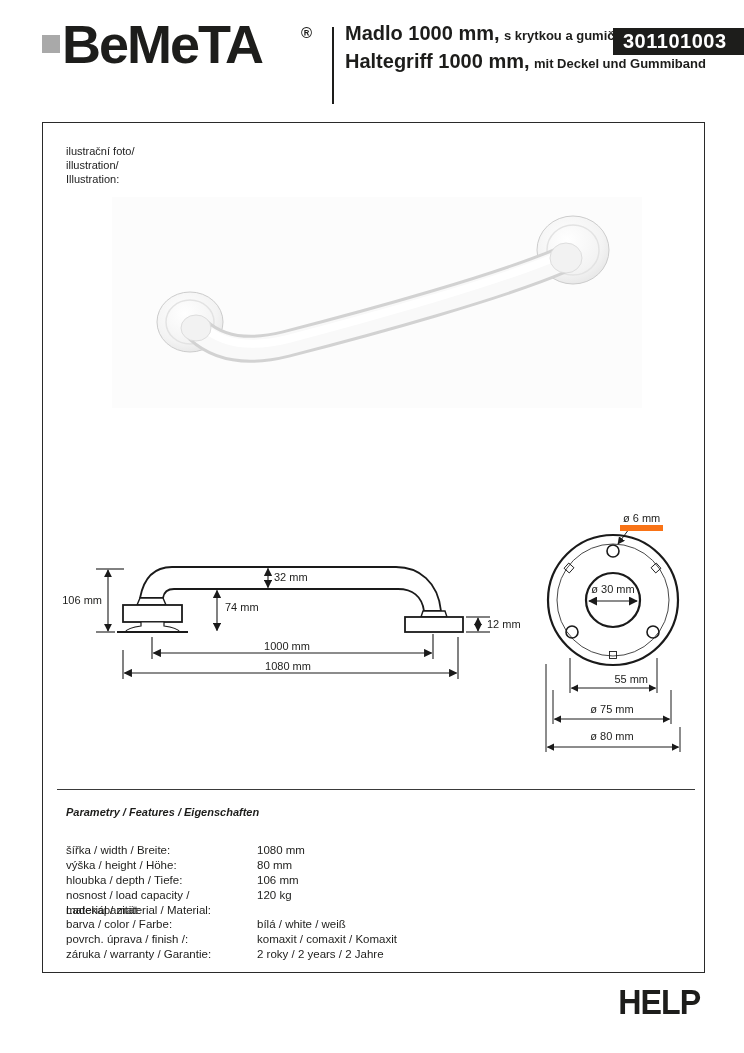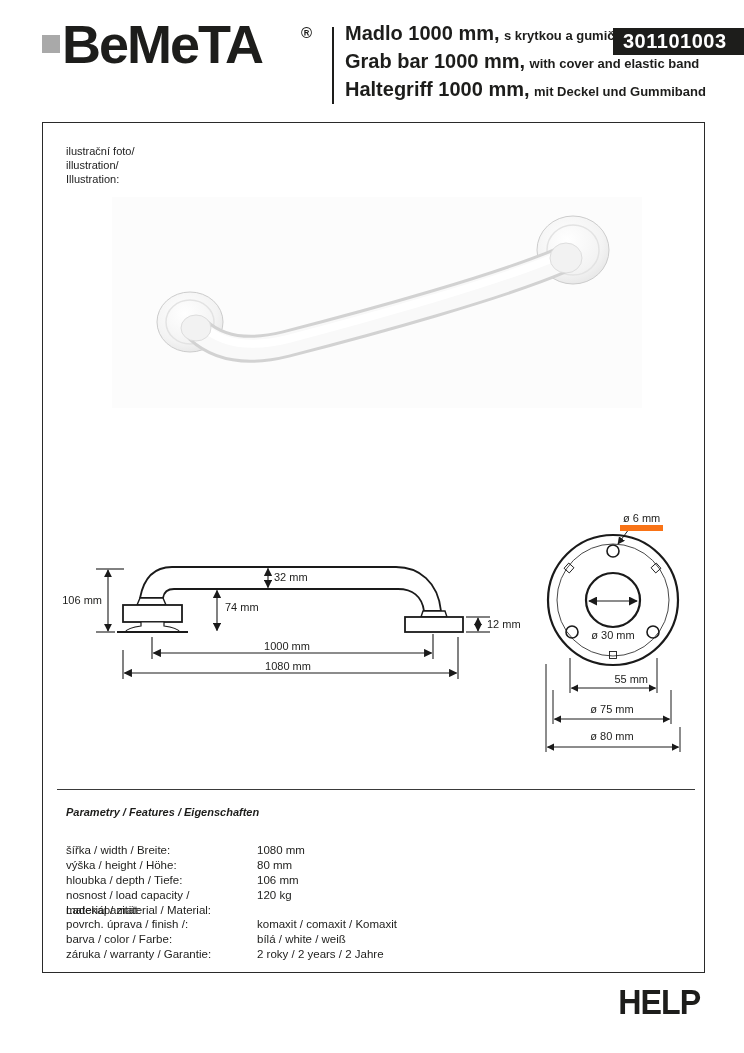--- a/index.html
+++ b/index.html
@@ -53,24 +53,20 @@
   <div class="logo-text">BeMeTA</div>
   <div class="logo-reg">®</div>
   <div class="header-divider"></div>
 
   <div class="titles">
     <div class="title-line">
       <span class="t-main">Madlo 1000 mm,</span>
       <span class="t-sub">s krytkou a gumičkou</span>
     </div>
     <div class="title-line">
-      <span class="t-main">Grab bar 1000 mm,</span>
-      <span class="t-sub">with cover and elastic band</span>
-    </div>
-    <div class="title-line">
       <span class="t-main">Haltegriff 1000 mm,</span>
       <span class="t-sub">mit Deckel und Gummiband</span>
     </div>
   </div>
 
   <div class="code-box">301101003</div>
 
   <div class="main-box"></div>
 
   <div class="illu-label">
@@ -192,21 +188,21 @@
     </g>
   </svg>
 
   <div class="dim dim-r" style="left:38px;top:594px;width:64px;">106 mm</div>
   <div class="dim" style="left:274px;top:571px;">32 mm</div>
   <div class="dim" style="left:225px;top:601px;">74 mm</div>
   <div class="dim" style="left:487px;top:618px;">12 mm</div>
   <div class="dim dim-c" style="left:232px;top:640px;width:110px;">1000 mm</div>
   <div class="dim dim-c" style="left:233px;top:660px;width:110px;">1080 mm</div>
   <div class="dim" style="left:620px;top:512px;"><span class="underlined">ø 6 mm</span></div>
-  <div class="dim dim-c" style="left:578px;top:583px;width:70px;margin-top:46px;">ø 30 mm</div>
+  <div class="dim dim-c" style="left:578px;top:583px;width:70px;">ø 30 mm</div>
   <div class="dim dim-c" style="left:578px;top:673px;width:70px;text-align:right;">55 mm</div>
   <div class="dim dim-c" style="left:577px;top:703px;width:70px;">ø 75 mm</div>
   <div class="dim dim-c" style="left:577px;top:730px;width:70px;">ø 80 mm</div>
 
   <div class="separator"></div>
   <div class="param-title">Parametry / Features / Eigenschaften</div>
   <div class="param-table">
     <div class="prow">
       <span class="plabel">šířka / width / Breite:</span>
       <span class="pvalue">1080 mm</span>
@@ -220,28 +216,28 @@
       <span class="pvalue">106 mm</span>
     </div>
     <div class="prow">
       <span class="plabel">nosnost / load capacity / Ladekapazität:</span>
       <span class="pvalue">120 kg</span>
     </div>
     <div class="prow">
       <span class="plabel">materiál / material / Material:</span>
     </div>
     <div class="prow">
+      <span class="plabel">barva / color / Farbe:</span>
+      <span class="pvalue">bílá / white / weiß</span>
+    </div>
+    <div class="prow">
       <span class="plabel">povrch. úprava / finish /:</span>
       <span class="pvalue">komaxit / comaxit / Komaxit</span>
     </div>
     <div class="prow">
-      <span class="plabel">barva / color / Farbe:</span>
-      <span class="pvalue">bílá / white / weiß</span>
-    </div>
-    <div class="prow">
       <span class="plabel">záruka / warranty / Garantie:</span>
       <span class="pvalue">2 roky / 2 years / 2 Jahre</span>
     </div>
   </div>
 
   <div class="help">HELP</div>
 
 </div>
 
 </body></html>

